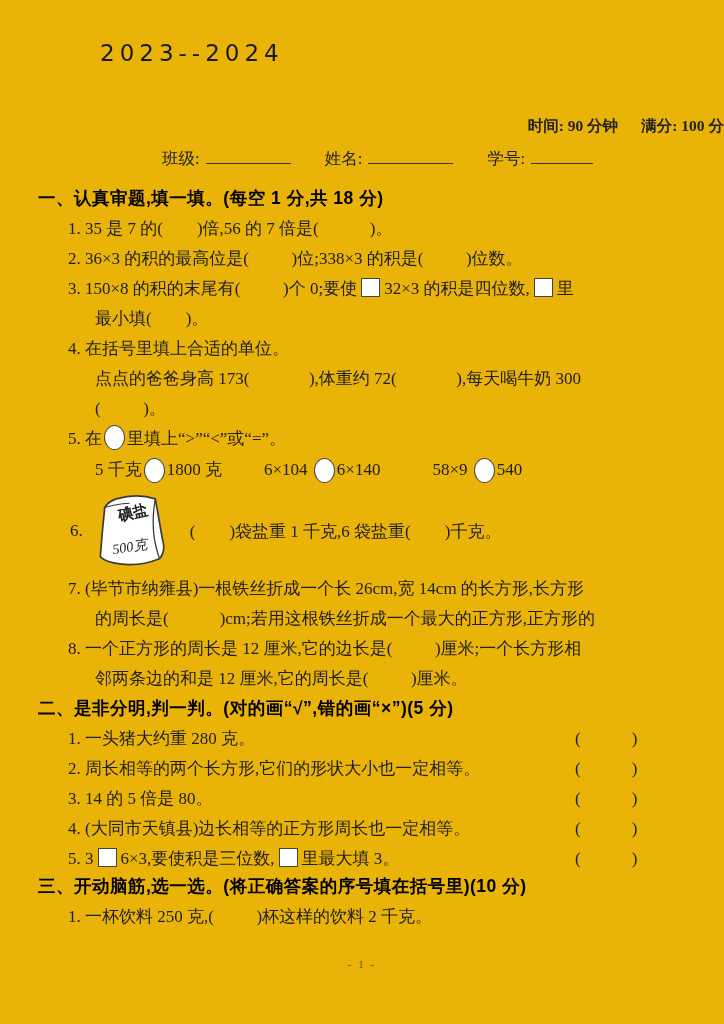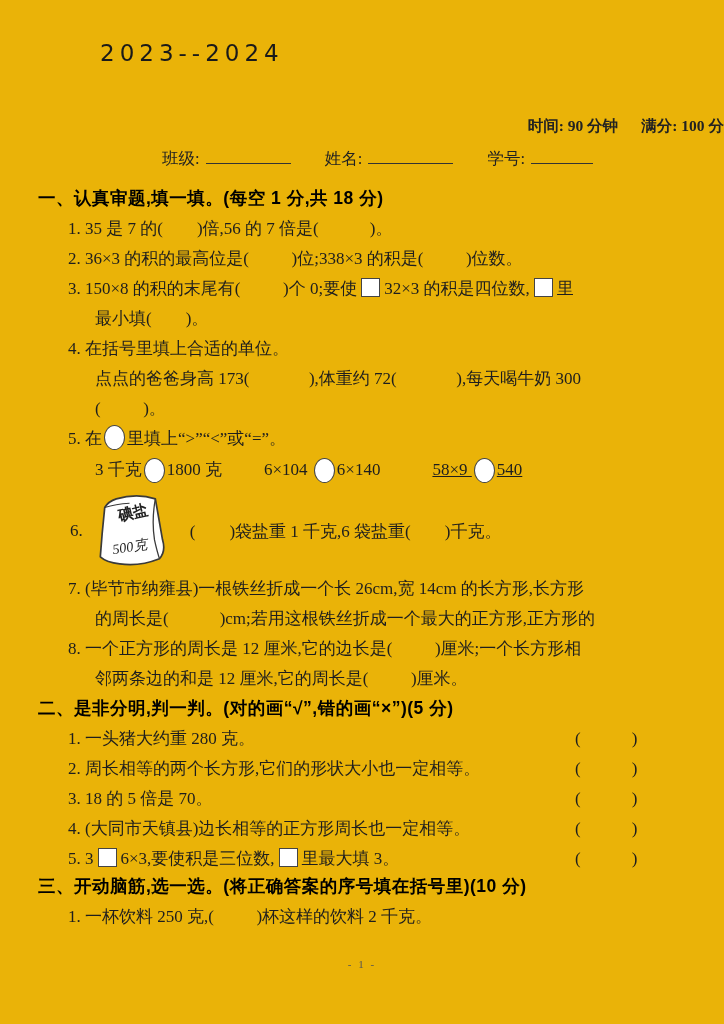--- a/index.html
+++ b/index.html
@@ -50,21 +50,21 @@
     background:#fff;
   }
   .circle{
     display:inline-block;width:19px;height:23px;
     border:1.4px solid #444;border-radius:50%;
     vertical-align:-6px;margin:0 2px;background:#fff;
   }
   .cmp-row{display:flex;align-items:center;padding-left:57px;line-height:32px;min-height:32px;}
   .cmp{display:flex;align-items:center;}
   .cmp-2{margin-left:42px;}
-  .cmp-3{margin-left:52px;text-decoration:underline;}
+  .cmp-3{margin-left:52px;}
 
   .salt-row{display:flex;align-items:center;padding-left:32px;margin:5px 0 3px;}
   .salt-num{margin-right:4px;}
   .salt-svg{transform:rotate(-3deg);margin-right:8px;}
   .salt-svg text{font-family:"Liberation Serif","DejaVu Serif",serif;fill:#222;}
 
   .jrow{position:relative;}
   .jparen{position:absolute;left:537px;top:0;}
 
   .pagenum{
@@ -100,21 +100,21 @@
     <div class="line l2" data-bind="section1.item3_cont">最小填(        )。</div>
 
     <div class="line l1" data-bind="section1.item4.line1">4. 在括号里填上合适的单位。</div>
     <div class="line l2" data-bind="section1.item4.line2">点点的爸爸身高 173(              ),体重约 72(              ),每天喝牛奶 300</div>
     <div class="line l2" data-bind="section1.item4.line3">(          )。</div>
 
     <div class="line l1"><span data-bind="section1.item5.pre">5. 在</span><span class="circle"></span><span data-bind="section1.item5.post">里填上“&gt;”“&lt;”或“=”。</span></div>
 
     <div class="cmp-row">
       <span class="cmp">
-          <span data-bind="section1.item5.comparisons.0.left">3 千克</span>
+          <span data-bind="section1.item5.comparisons.0.left">5 千克</span>
           <span class="circle"></span>
           <span data-bind="section1.item5.comparisons.0.right">1800 克</span>
         </span>
       <span class="cmp cmp-2">
           <span data-bind="section1.item5.comparisons.1.left">6×104 </span>
           <span class="circle"></span>
           <span data-bind="section1.item5.comparisons.1.right">6×140</span>
         </span>
       <span class="cmp cmp-3">
           <span data-bind="section1.item5.comparisons.2.left">58×9 </span>
@@ -138,21 +138,21 @@
     <div class="line l1" data-bind="section1.item7.line1">7. (毕节市纳雍县)一根铁丝折成一个长 26cm,宽 14cm 的长方形,长方形</div>
     <div class="line l2" data-bind="section1.item7.line2">的周长是(            )cm;若用这根铁丝折成一个最大的正方形,正方形的</div>
 
     <div class="line l1" data-bind="section1.item8.line1">8. 一个正方形的周长是 12 厘米,它的边长是(          )厘米;一个长方形相</div>
     <div class="line l2" data-bind="section1.item8.line2">邻两条边的和是 12 厘米,它的周长是(          )厘米。</div>
 
     <div class="sec-title sec2-title" data-bind="section2.title">二、是非分明,判一判。(对的画“√”,错的画“×”)(5 分)</div>
 
     <div class="line l1 jrow"><span data-bind="section2.rows.0">1. 一头猪大约重 280 克。</span><span class="jparen" data-bind="section2.answer_paren">(            )</span></div>
     <div class="line l1 jrow"><span data-bind="section2.rows.1">2. 周长相等的两个长方形,它们的形状大小也一定相等。</span><span class="jparen" data-bind="section2.answer_paren">(            )</span></div>
-    <div class="line l1 jrow"><span data-bind="section2.rows.2">3. 18 的 5 倍是 70。</span><span class="jparen" data-bind="section2.answer_paren">(            )</span></div>
+    <div class="line l1 jrow"><span data-bind="section2.rows.2">3. 14 的 5 倍是 80。</span><span class="jparen" data-bind="section2.answer_paren">(            )</span></div>
     <div class="line l1 jrow"><span data-bind="section2.rows.3">4. (大同市天镇县)边长相等的正方形周长也一定相等。</span><span class="jparen" data-bind="section2.answer_paren">(            )</span></div>
     <div class="line l1 jrow"><span data-bind="section2.row5.pre">5. 3</span><span class="box"></span><span data-bind="section2.row5.mid">6×3,要使积是三位数,</span><span class="box"></span><span data-bind="section2.row5.post">里最大填 3。</span><span class="jparen" data-bind="section2.answer_paren">(            )</span></div>
 
     <div class="sec-title sec3-title" data-bind="section3.title">三、开动脑筋,选一选。(将正确答案的序号填在括号里)(10 分)</div>
 
     <div class="line l1" data-bind="section3.row1">1. 一杯饮料 250 克,(          )杯这样的饮料 2 千克。</div>
 
   </div>
 
   <div class="pagenum" data-bind="footer.page_number">- 1 -</div>

